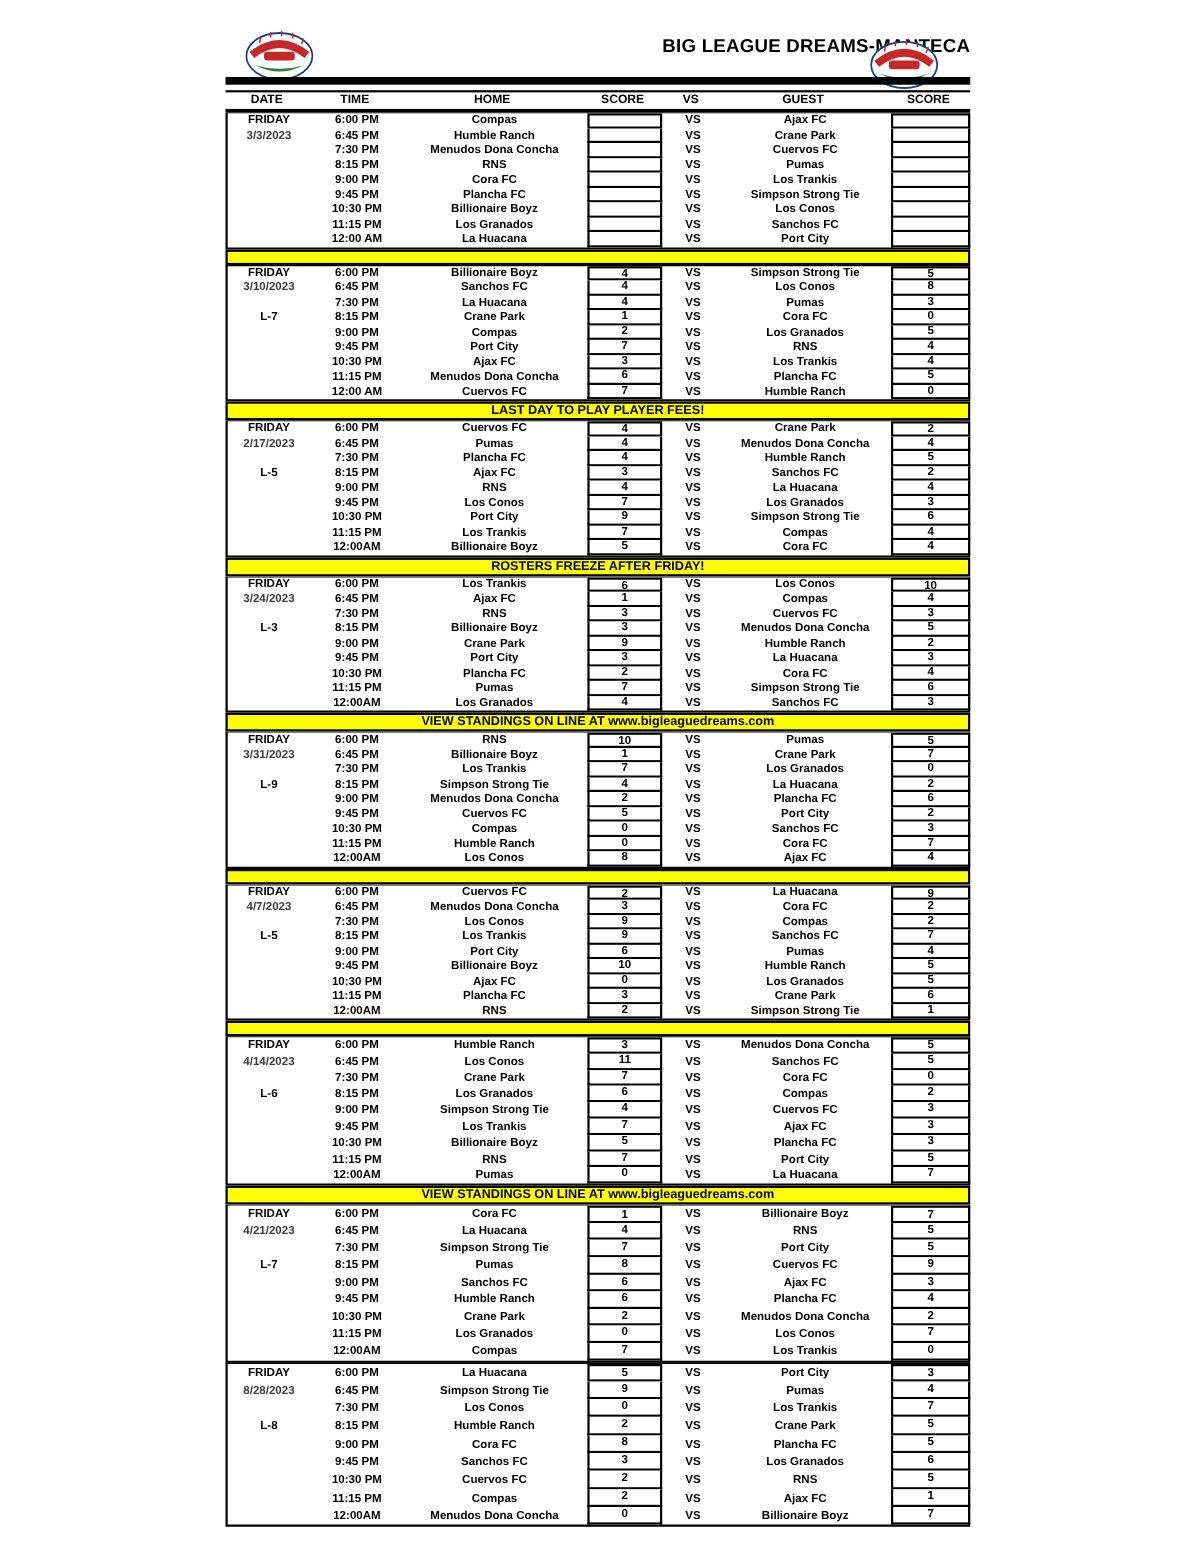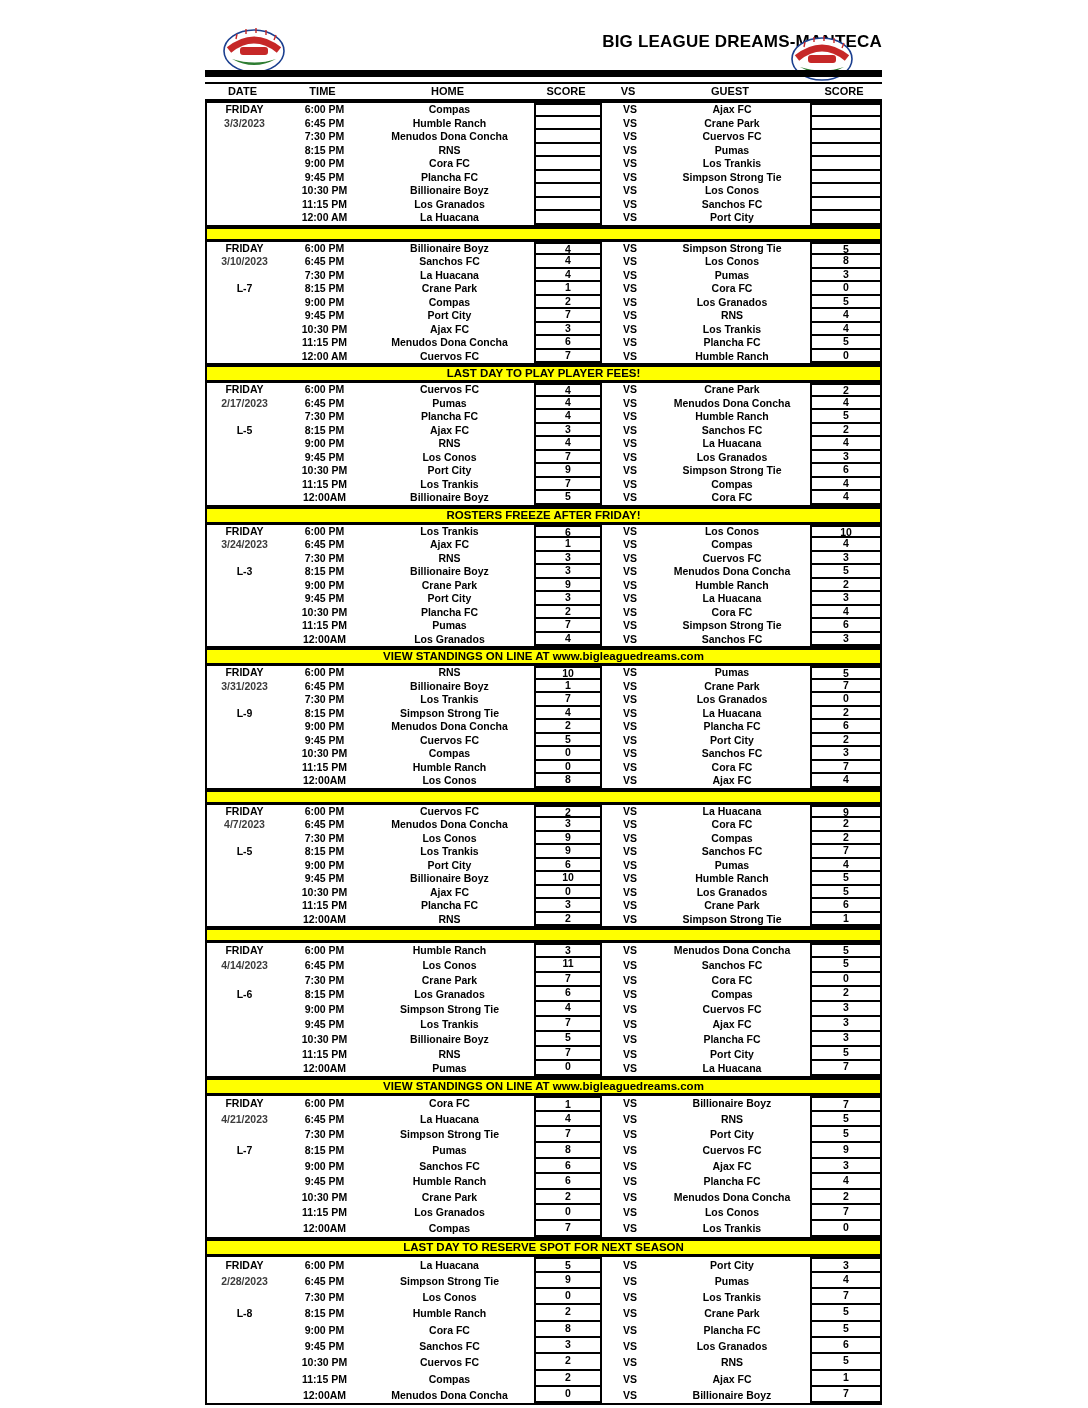--- a/index.html
+++ b/index.html
@@ -582,25 +582,24 @@
         <div class="cell vs" style="grid-area: 8 / 5;">VS</div>
         <div class="cell guest" style="grid-area: 8 / 6;">Los Conos</div>
         <div class="cell scorebox" style="grid-area: 8 / 7;">7</div>
         <div class="cell time" style="grid-area: 9 / 2;">12:00AM</div>
         <div class="cell home" style="grid-area: 9 / 3;">Compas</div>
         <div class="cell scorebox" style="grid-area: 9 / 4;">7</div>
         <div class="cell vs" style="grid-area: 9 / 5;">VS</div>
         <div class="cell guest" style="grid-area: 9 / 6;">Los Trankis</div>
         <div class="cell scorebox" style="grid-area: 9 / 7;">0</div>
       </div>
-      <div class="banner">LAST DAY TO RESERVE SPOT FOR NEXT SEASON</div>
       <div class="sec" style="--rh: 16.3px;">
         <div class="datecol">
           <div class="dl day">FRIDAY</div>
-          <div class="dl date">2/28/2023</div>
+          <div class="dl date">8/28/2023</div>
           <div class="dl"></div>
           <div class="dl league">L-8</div>
         </div>
         <div class="cell time" style="grid-area: 1 / 2;">6:00 PM</div>
         <div class="cell home" style="grid-area: 1 / 3;">La Huacana</div>
         <div class="cell scorebox first" style="grid-area: 1 / 4;">5</div>
         <div class="cell vs" style="grid-area: 1 / 5;">VS</div>
         <div class="cell guest" style="grid-area: 1 / 6;">Port City</div>
         <div class="cell scorebox first" style="grid-area: 1 / 7;">3</div>
         <div class="cell time" style="grid-area: 2 / 2;">6:45 PM</div>

